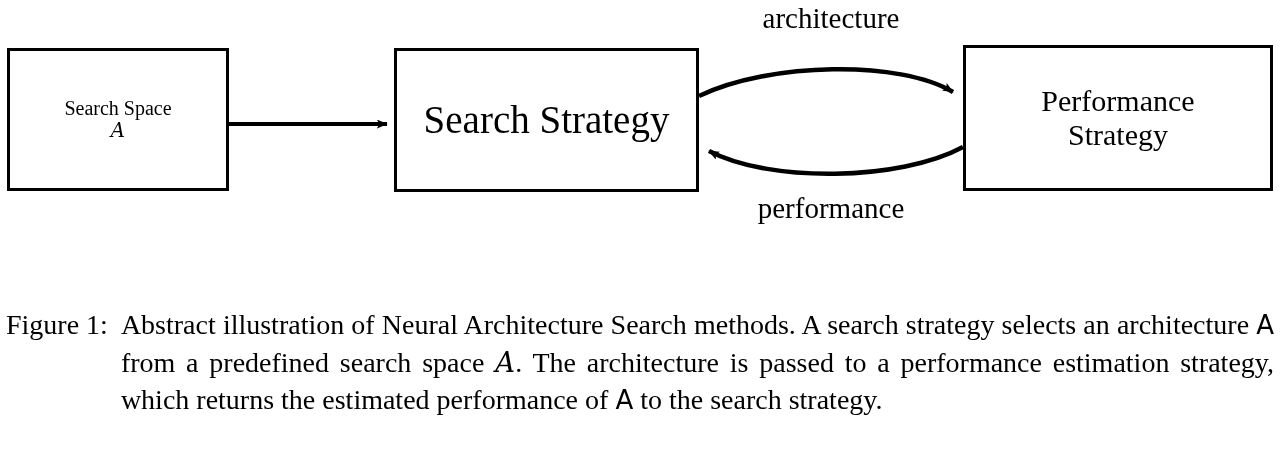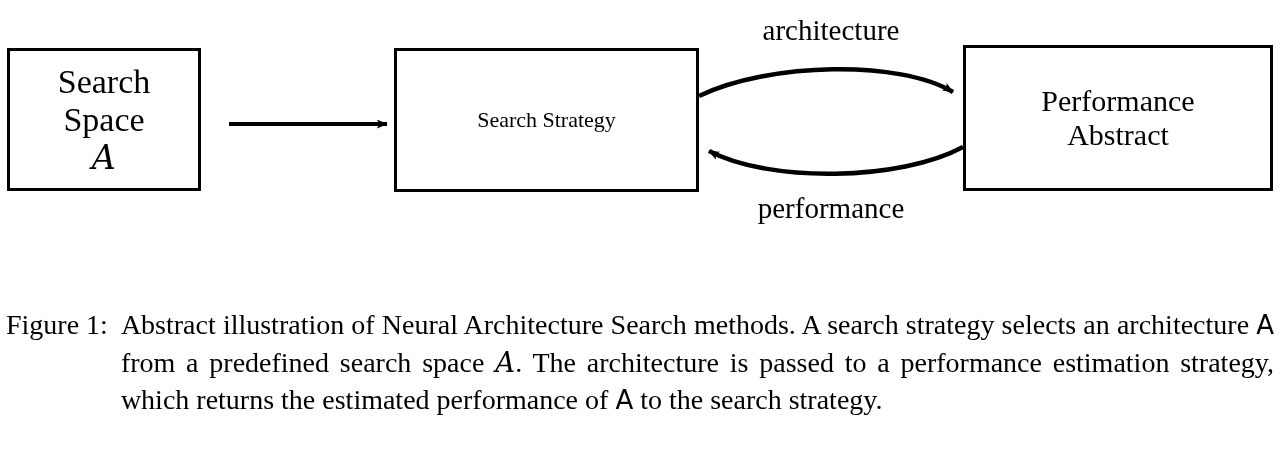--- a/index.html
+++ b/index.html
@@ -49,30 +49,30 @@
     display: flex;
     align-items: center;
     justify-content: center;
     text-align: center;
     line-height: 1.12;
   }
 
   #box-search-space {
     left: 7px;
     top: 48px;
-    width: 194px;
+    width: 222px;
     height: 143px;
-    font-size: 34px;
+    font-size: 20px;
   }
   #box-search-strategy {
     left: 394px;
     top: 48px;
     width: 305px;
     height: 144px;
-    font-size: 22px;
+    font-size: 39px;
   }
   #box-performance-estimation {
     left: 963px;
     top: 45px;
     width: 310px;
     height: 146px;
     font-size: 30px;
   }
 
   .box-inner {
@@ -100,21 +100,20 @@
     position: absolute;
     text-align: center;
     font-size: 29px;
     line-height: 1.16;
     white-space: nowrap;
   }
   #label-architecture {
     left: 700px;
     top: 2px;
     width: 262px;
-    margin-top: 12px;
   }
   #label-performance {
     left: 700px;
     top: 192px;
     width: 262px;
   }
   .edge-label-line {
     display: block;
   }
 
@@ -173,21 +172,21 @@
 
     <div class="node-box" id="box-search-strategy">
       <span class="box-inner">
         <span class="box-line">Search Strategy</span>
       </span>
     </div>
 
     <div class="node-box" id="box-performance-estimation">
       <span class="box-inner">
         <span class="box-line">Performance</span>
-        <span class="box-line">Abstract</span>
+        <span class="box-line">Strategy</span>
       </span>
     </div>
 
     <div class="edge-label" id="label-architecture">
       <span class="edge-label-line">architecture</span>
     </div>
 
     <div class="edge-label" id="label-performance">
       <span class="edge-label-line">performance</span>
     </div>

